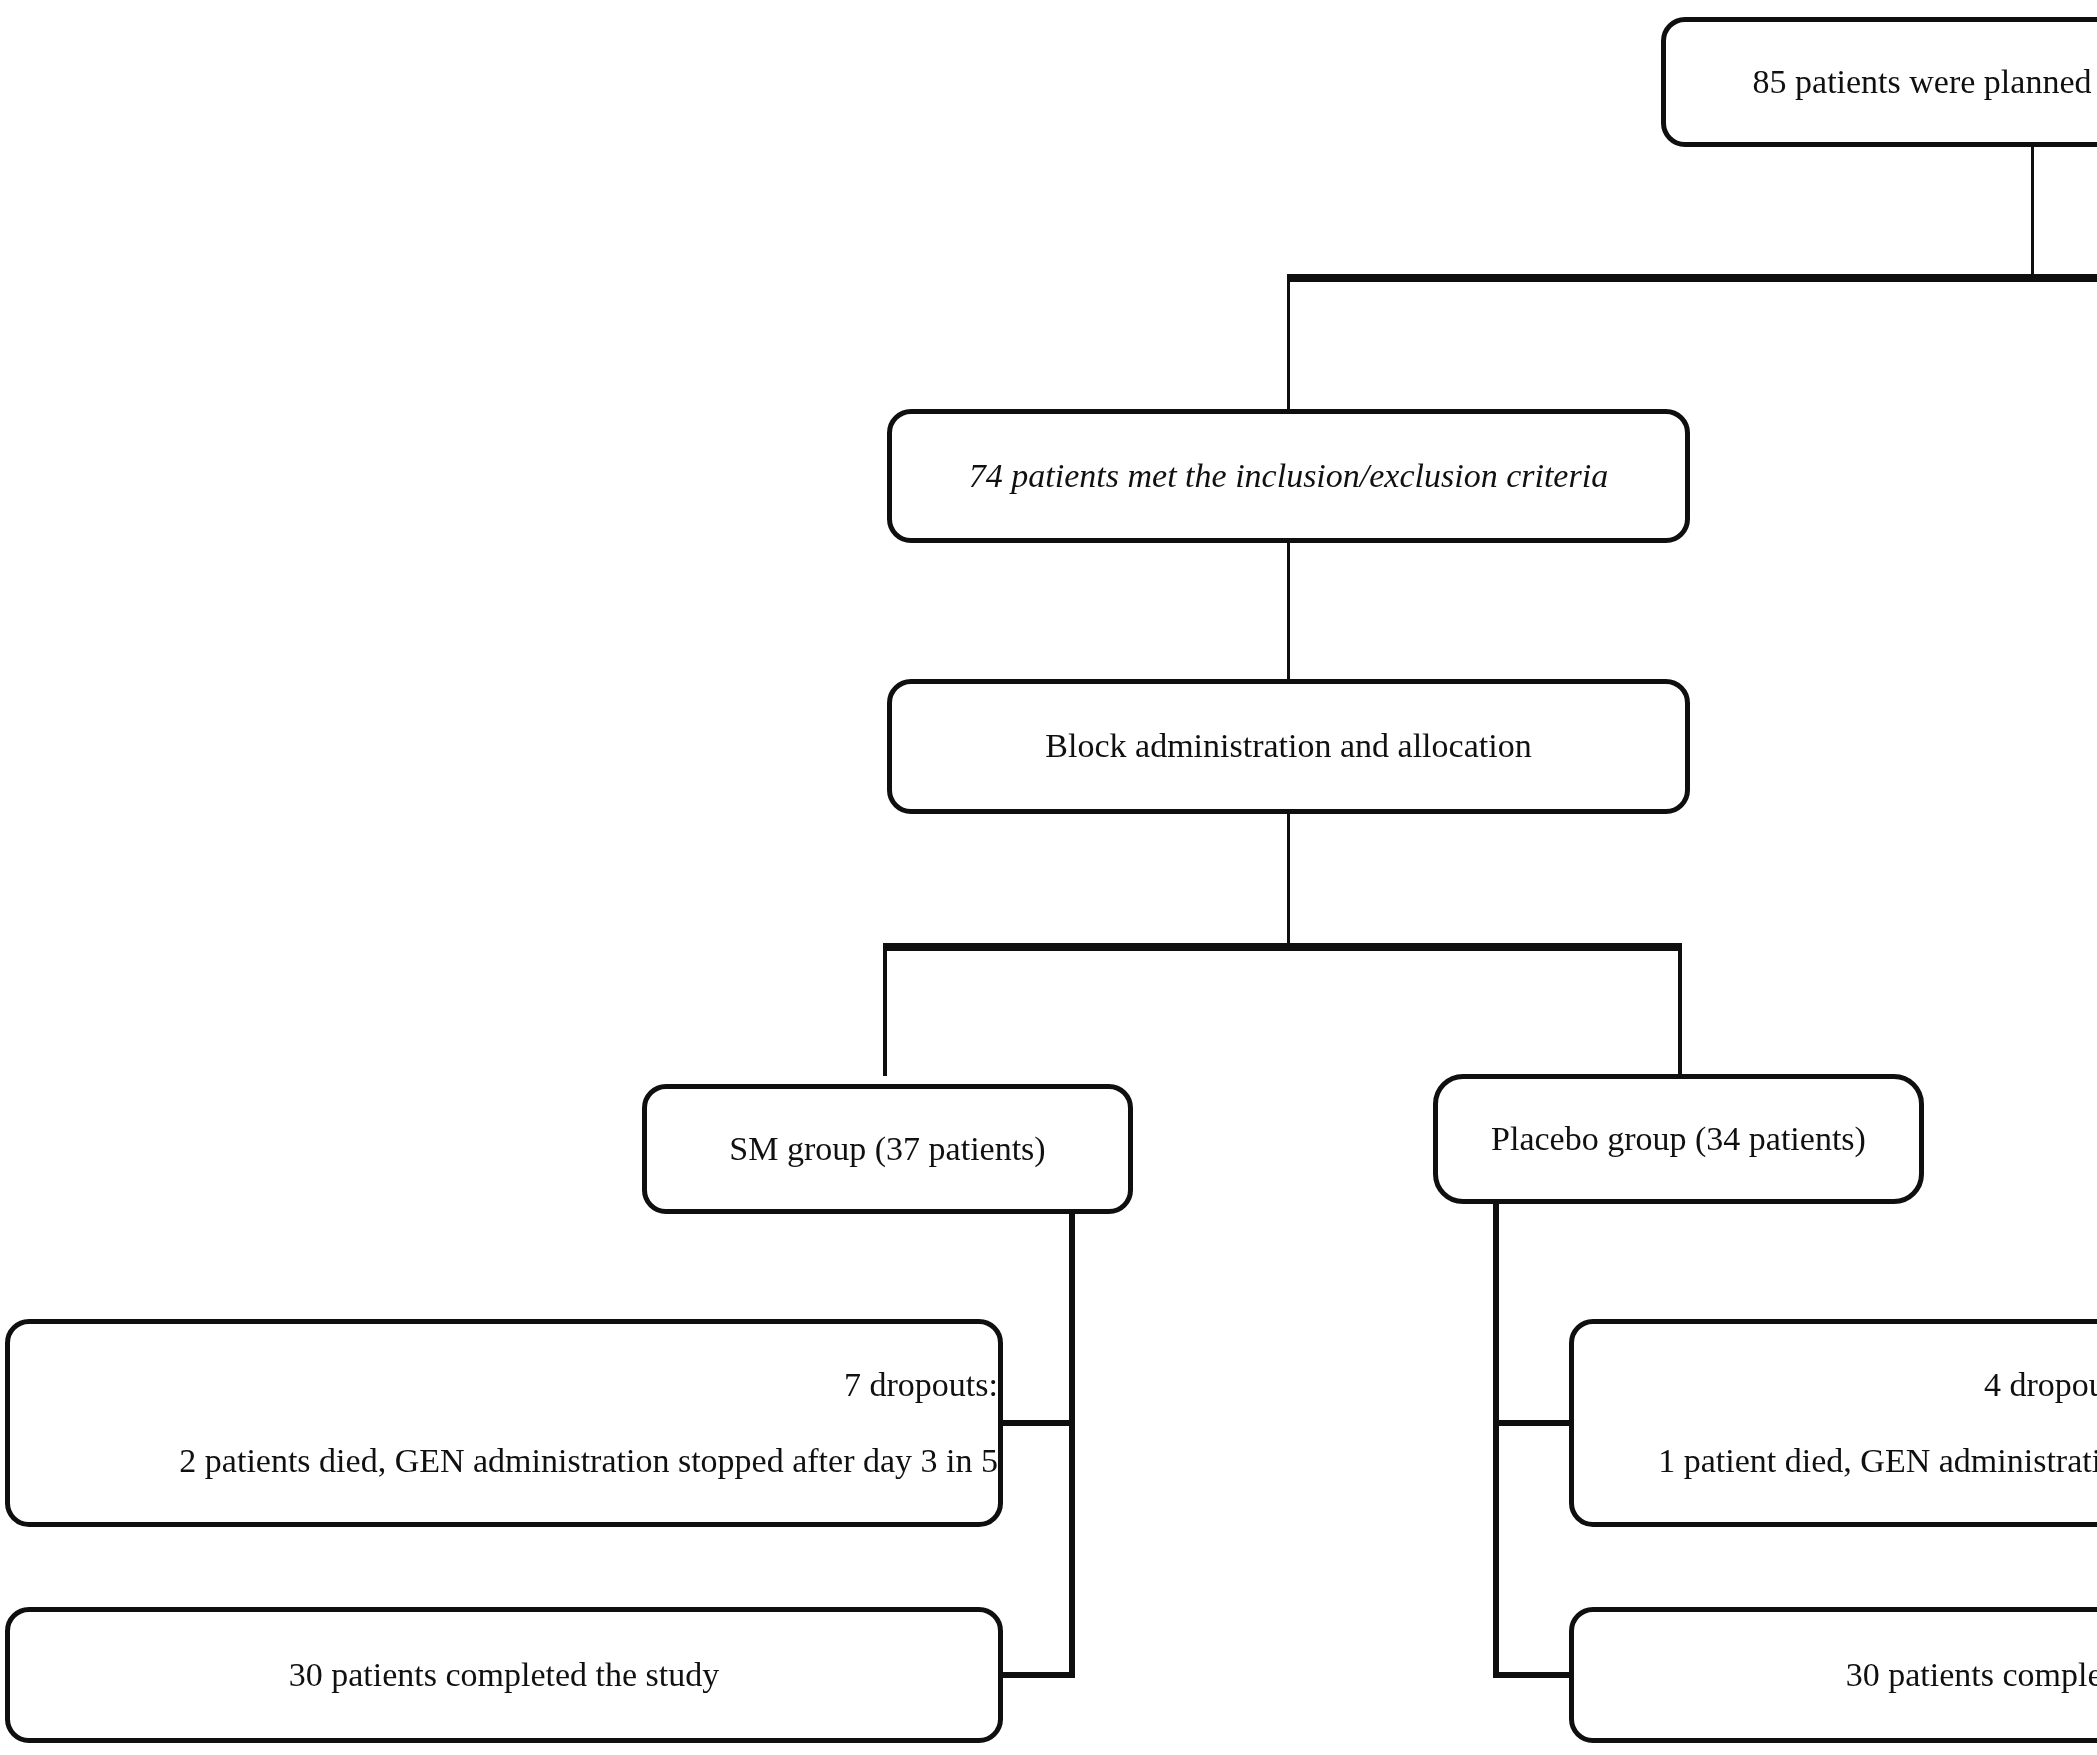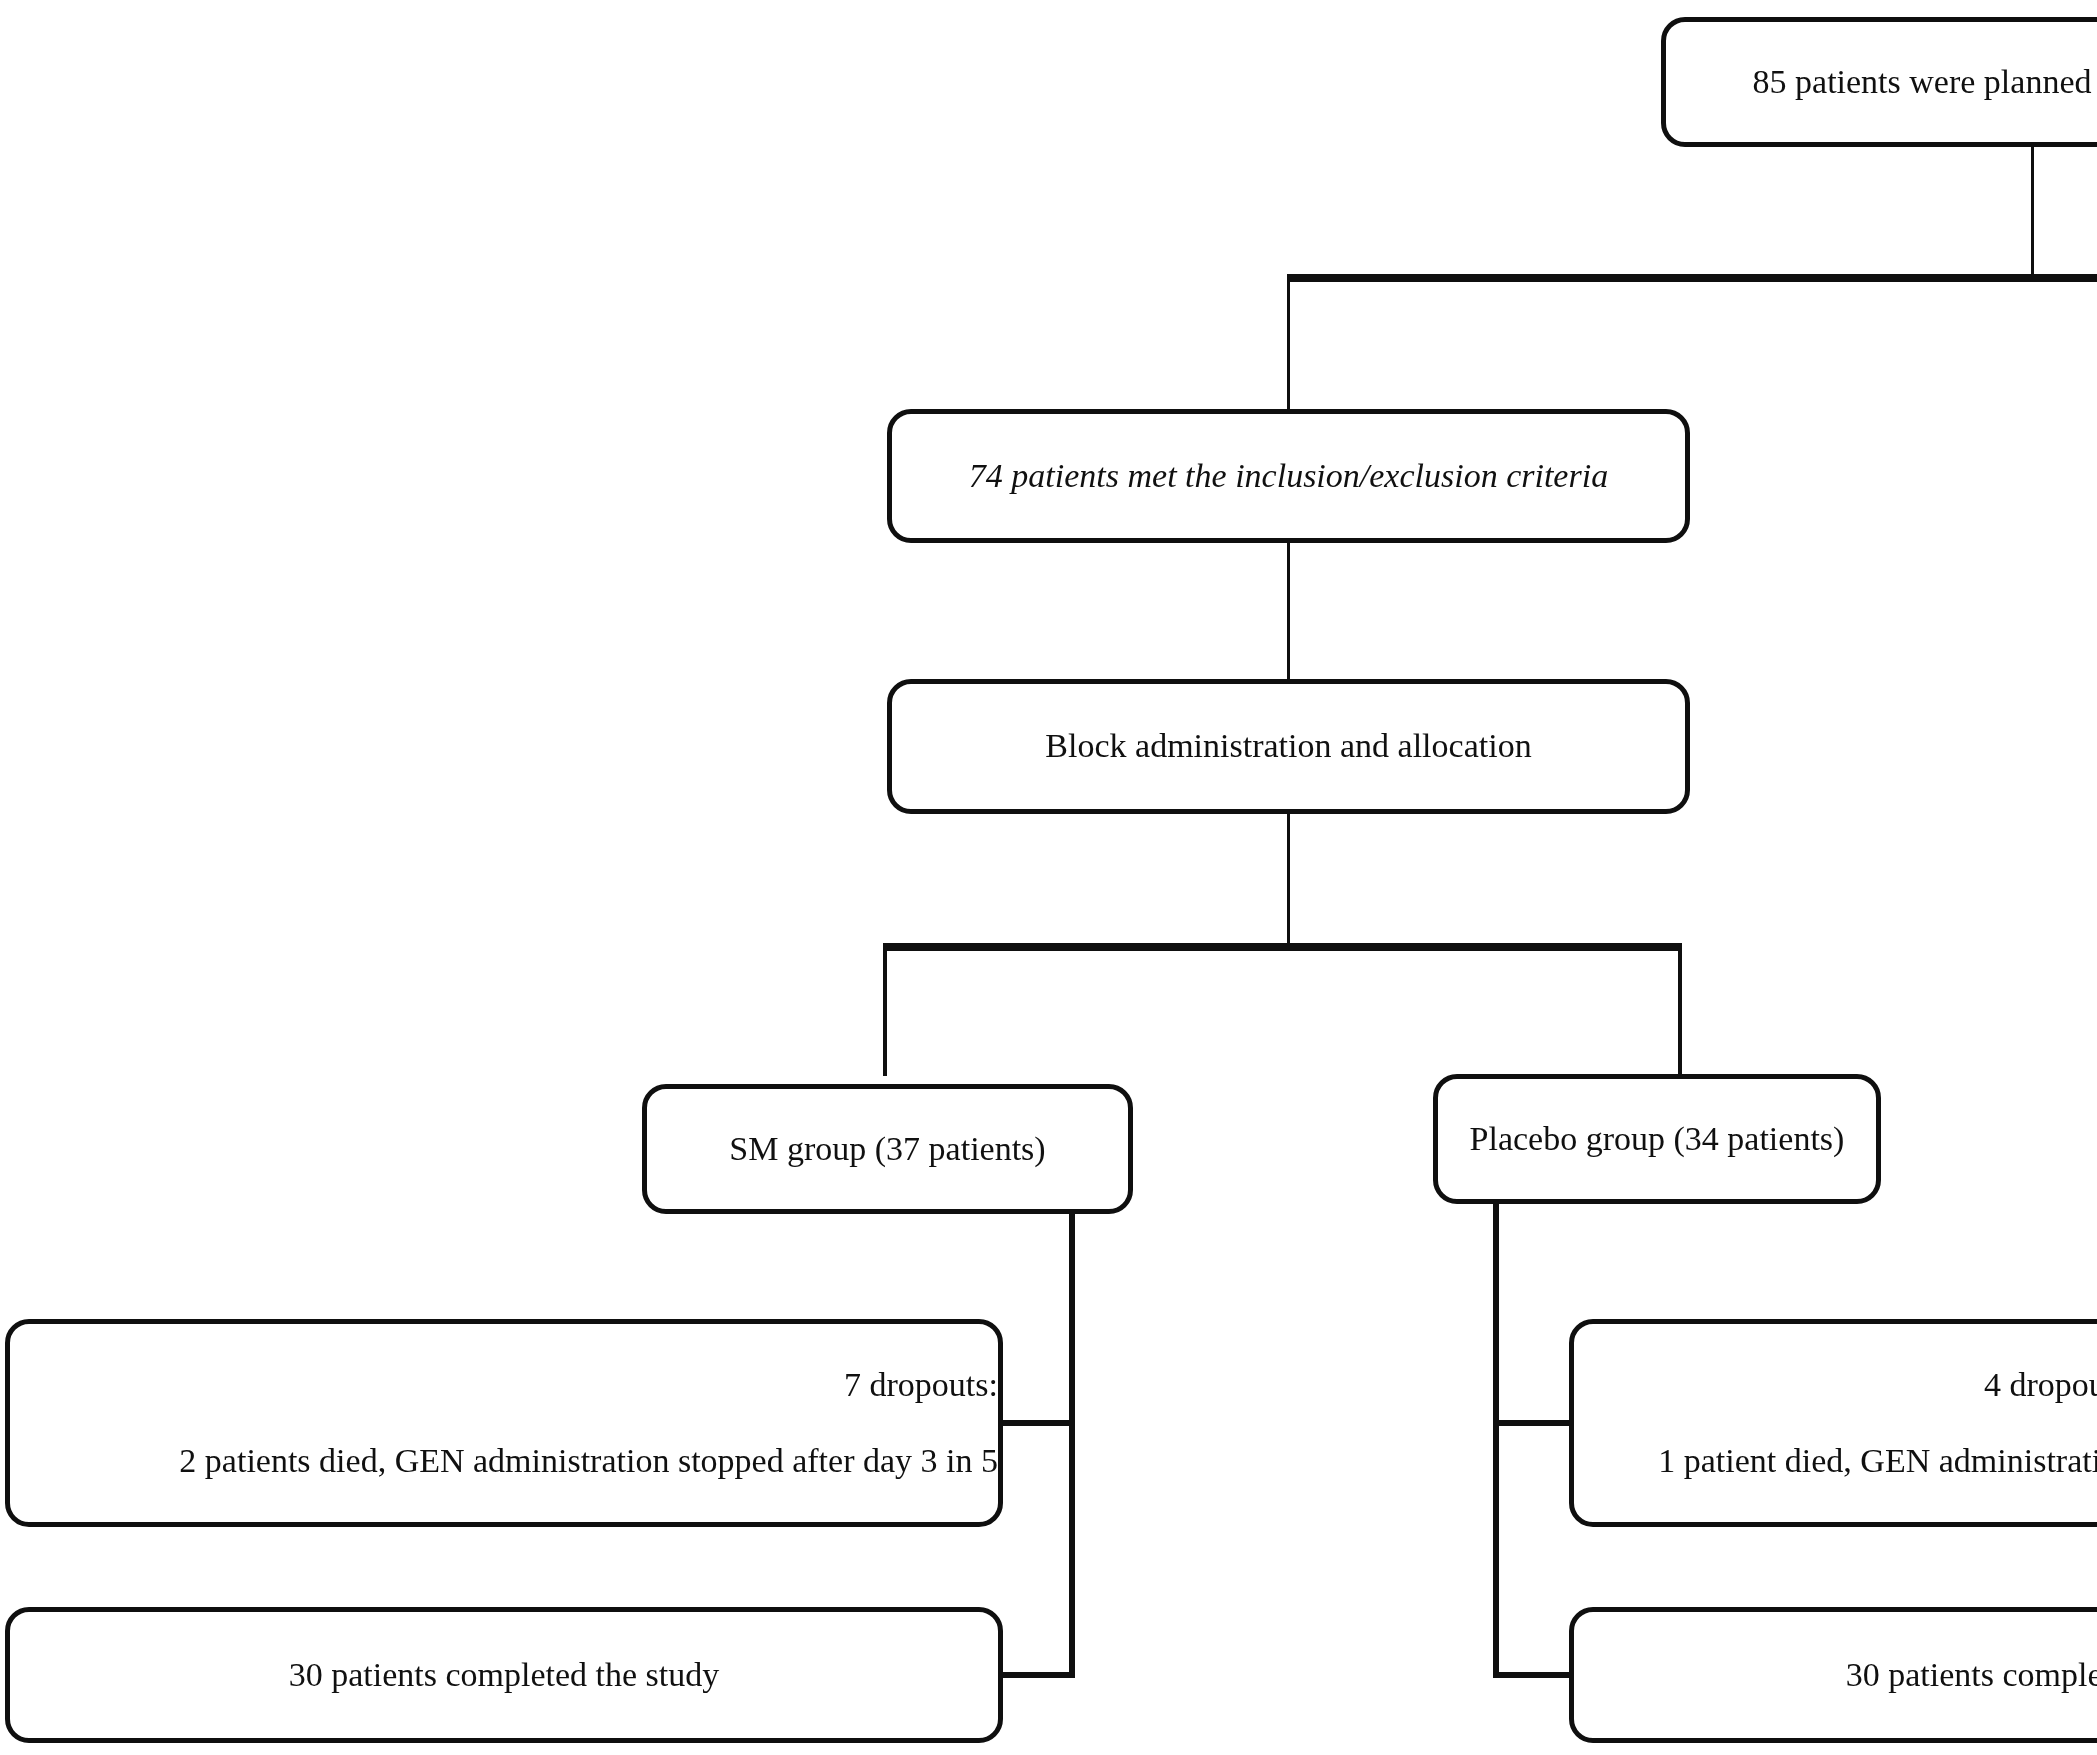--- a/index.html
+++ b/index.html
@@ -37,21 +37,21 @@
     position: absolute;
     background: #0f0f0f;
     z-index: 1;
   }
 
   
   #node-planned        { left: 1661px; top: 17px;   width: 742px; height: 130px; }
   #node-met-criteria   { left: 887px; top: 409px;  width: 803px; height: 134px; font-style: italic; }
   #node-randomization  { left: 887px; top: 679px; width: 803px; height: 135px; }
   #node-sm-group       { left: 642px; top: 1074px; width: 491px; height: 130px; margin-top: 10px; }
-  #node-placebo-group  { left: 1433px; top: 1074px; width: 448px; height: 130px; }
+  #node-placebo-group  { left: 1433px; top: 1074px; width: 491px; height: 130px; border-radius: 30px; }
   #node-sm-dropouts    { left: 5px;   top: 1319px; width: 998px; height: 208px; align-items: flex-end; }
   #node-placebo-dropouts { left: 1569px; top: 1319px; width: 984px; height: 208px; }
   #node-sm-completed   { left: 5px;   top: 1607px; width: 998px; height: 136px; }
   #node-placebo-completed { left: 1569px; top: 1607px; width: 984px; height: 136px; }
 
   
   #conn-v-planned        { left: 2031px; top: 147px;  width: 3.4px;    height: 131px; }
   #conn-h-top-branch     { left: 1287px; top: 274px;  width: 1582px; height: 7.6px;  }
   #conn-v-to-met         { left: 1287px; top: 274px;  width: 3.4px;    height: 136px; }
   #conn-v-met-to-rand    { left: 1287px; top: 542px; width: 3.4px;    height: 138px; }

